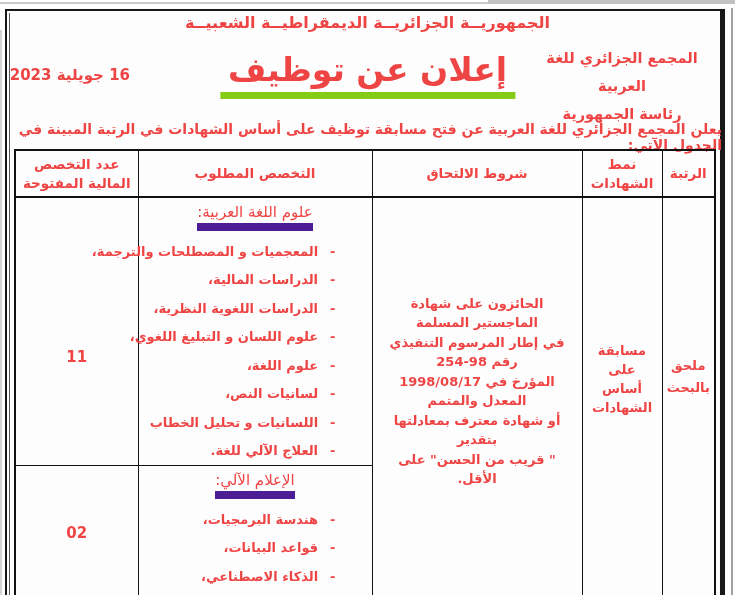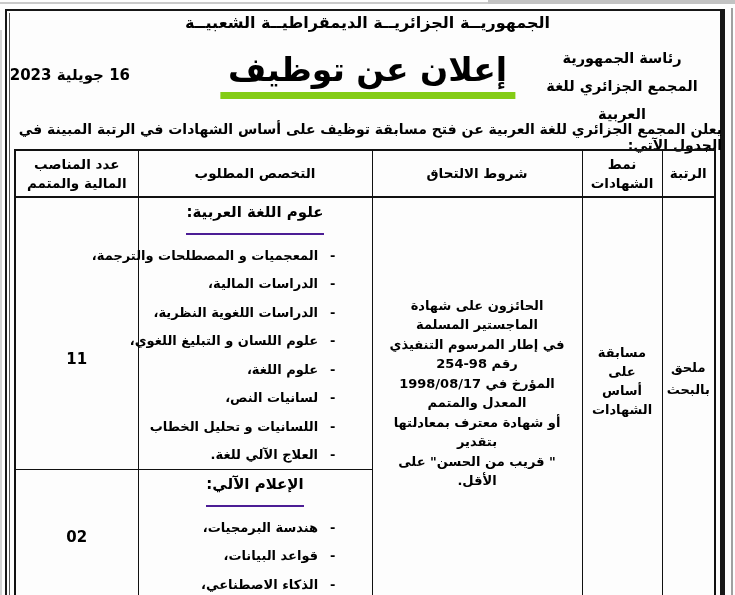--- a/index.html
+++ b/index.html
@@ -3,21 +3,21 @@
 <meta charset="utf-8">
 <style>
   html, body { margin: 0; padding: 0; background: #ffffff; }
   .canvas {
     position: relative;
     width: 735px;
     height: 595px;
     overflow: hidden;
     background: #fdfdfd;
     font-family: "DejaVu Sans", sans-serif;
-    color: #000000;
+    color: #ef4444;
   }
   
   .artifact { position: absolute; background: #c9c9c9; }
   .a-top   { top: 2px; left: 0; width: 735px; height: 2px; }
   .a-top2  { top: 0; left: 488px; width: 247px; height: 4px; background: #c2c2c2; }
   .a-left  { top: 30px; left: 0; width: 2px; height: 565px; background: #d2d2d2; }
   .a-right { top: 8px; left: 731px; width: 2px; height: 587px; background: #a0a0a0; }
 
   
   .frame {
@@ -66,22 +66,22 @@
   .jobs-table thead th { border-bottom-width: 2px; }
   .jobs-table th {
     font-size: 13.5px; font-weight: bold; text-align: center; padding: 2px; line-height: 19px;
   }
   tr.row-a { height: 268px; }
   tr.row-b { height: 180px; }
 
   td.spec-cell { vertical-align: top; padding: 0; }
   .spec-heading {
     display: block; width: max-content; margin: 5px auto 6px auto;
-    font-size: 15px; font-weight: bold;
-    border-bottom: 2px solid #4c1d95; padding-bottom: 12px;
+    font-size: 15px; font-weight: normal;
+    border-bottom: 8px solid #4c1d95; padding-bottom: 2px;
   }
   .spec-item {
     display: flex; align-items: center; gap: 12px;
     height: 28.5px; padding-right: 36px;
     font-size: 13px; font-weight: bold; white-space: nowrap;
   }
   .spec-item::before { content: "-"; font-weight: bold; }
 
   td.count-cell { text-align: center; vertical-align: middle; font-size: 15px; font-weight: bold; }
   td.count-r1 { padding-top: 51px; }
@@ -109,22 +109,22 @@
   <div class="artifact a-top2"></div>
   <div class="artifact a-left"></div>
   <div class="artifact a-right"></div>
 
   <div class="frame"></div>
   <div class="frame-inner-left"></div>
 
   <div class="republic">الجمهوريــة الجزائريــة الديمقراطيــة الشعبيــة</div>
 
   <div class="org-block">
+    <div>المجمع الجزائري للغة العربية</div>
     <div>رئاسة الجمهورية</div>
-    <div>المجمع الجزائري للغة العربية</div>
   </div>
 
   <div class="doc-title">إعلان عن توظيف</div>
 
   <div class="date-block">
     <div class="date-stamp">16 جويلية 2023</div>
   </div>
 
   <div class="intro">يعلن المجمع الجزائري للغة العربية عن فتح مسابقة توظيف على أساس الشهادات في الرتبة المبينة في الجدول الآتي:</div>
 
@@ -135,21 +135,21 @@
         <col style="width:210px">
       <col style="width:234px">
         <col style="width:123px">
     </colgroup>
     <thead>
       <tr>
         <th>الرتبة</th>
         <th>نمط الشهادات</th>
         <th>شروط الالتحاق</th>
         <th>التخصص المطلوب</th>
-        <th>عدد المناصب المالية والمتمم</th>
+        <th>عدد التخصص المالية المفتوحة</th>
       </tr>
     </thead>
     <tbody>
       <tr class="row-a">
         <td class="rank-cell" rowspan="2">
           <span>ملحق بالبحث</span>
         </td>
         <td class="mode-cell" rowspan="2">
           <div>مسابقة على</div>
           <div>أساس</div>

